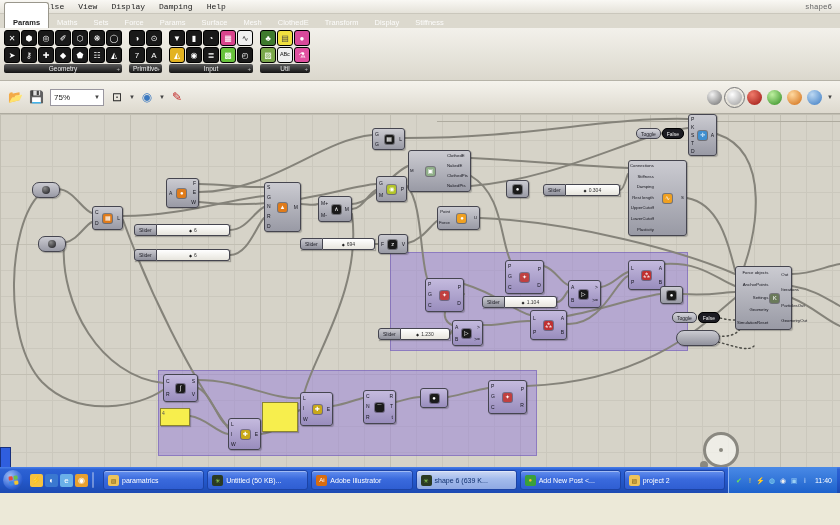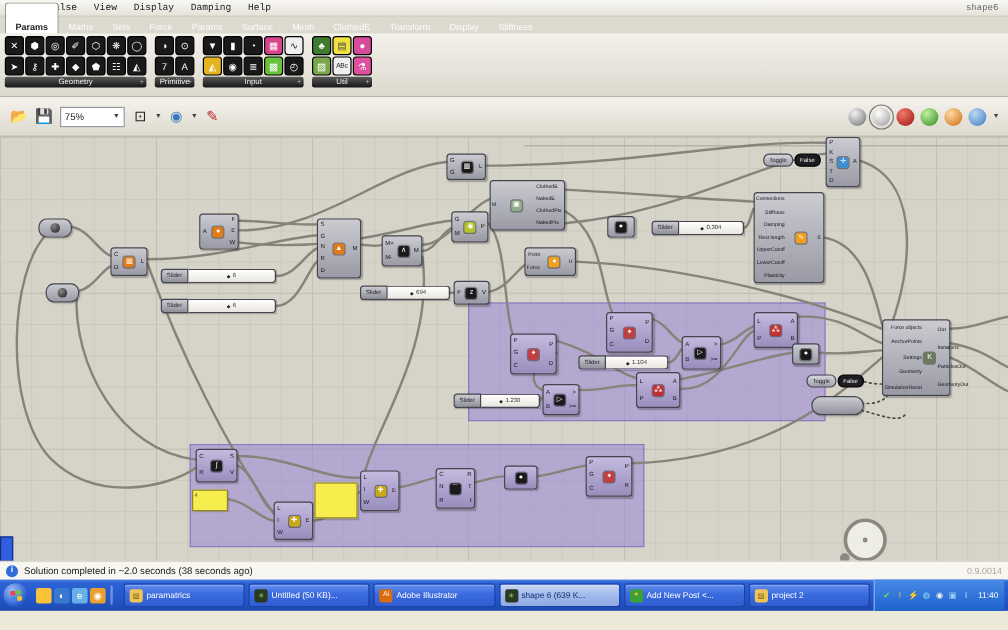--- a/index.html
+++ b/index.html
@@ -639,25 +639,20 @@
         </div>
         <span class="cicon" style="background: rgb(192, 64, 64);">✦</span>
         <div class="pouts">
           <span>P</span>
           <span>R</span>
         </div>
       </div>
       <div class="bluebox" style="left: 0px; top: 333px; width: 9px; height: 19px;"></div>
     </div>
 
-  <div id="statusbar">
-    <span class="info-icon">i</span>
-    <span>Solution completed in ~2.0 seconds (38 seconds ago)</span>
-    <span id="version">0.9.0014</span>
-  </div>
 
   <div id="taskbar">
     <div id="startorb">
       <span class="flag">
         <i style="background:#e84a3a"></i>
           <i style="background:#6ac24a"></i>
           <i style="background:#3a8ae8"></i>
           <i style="background:#f2c531"></i>
       </span>
     </div>

